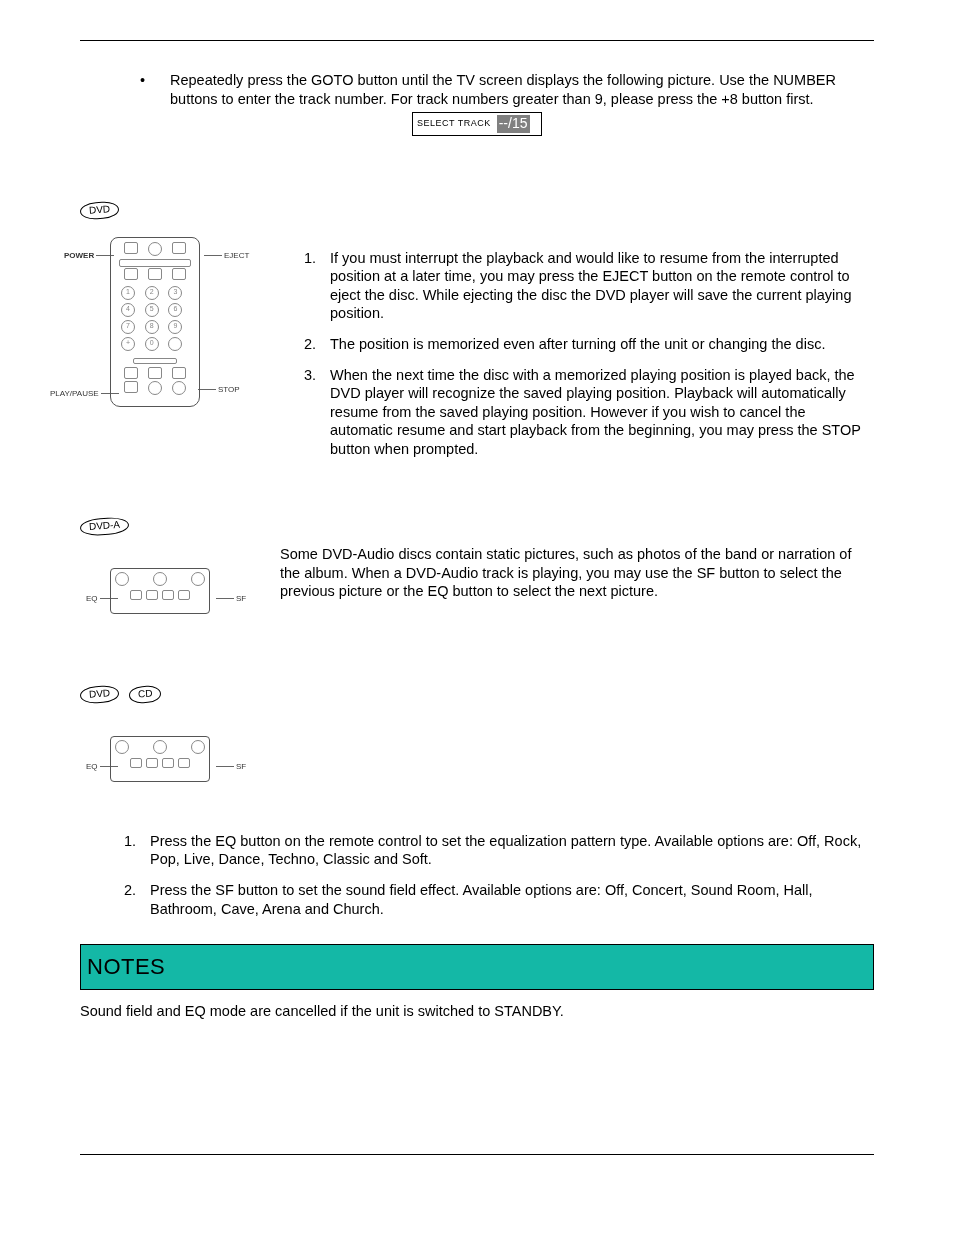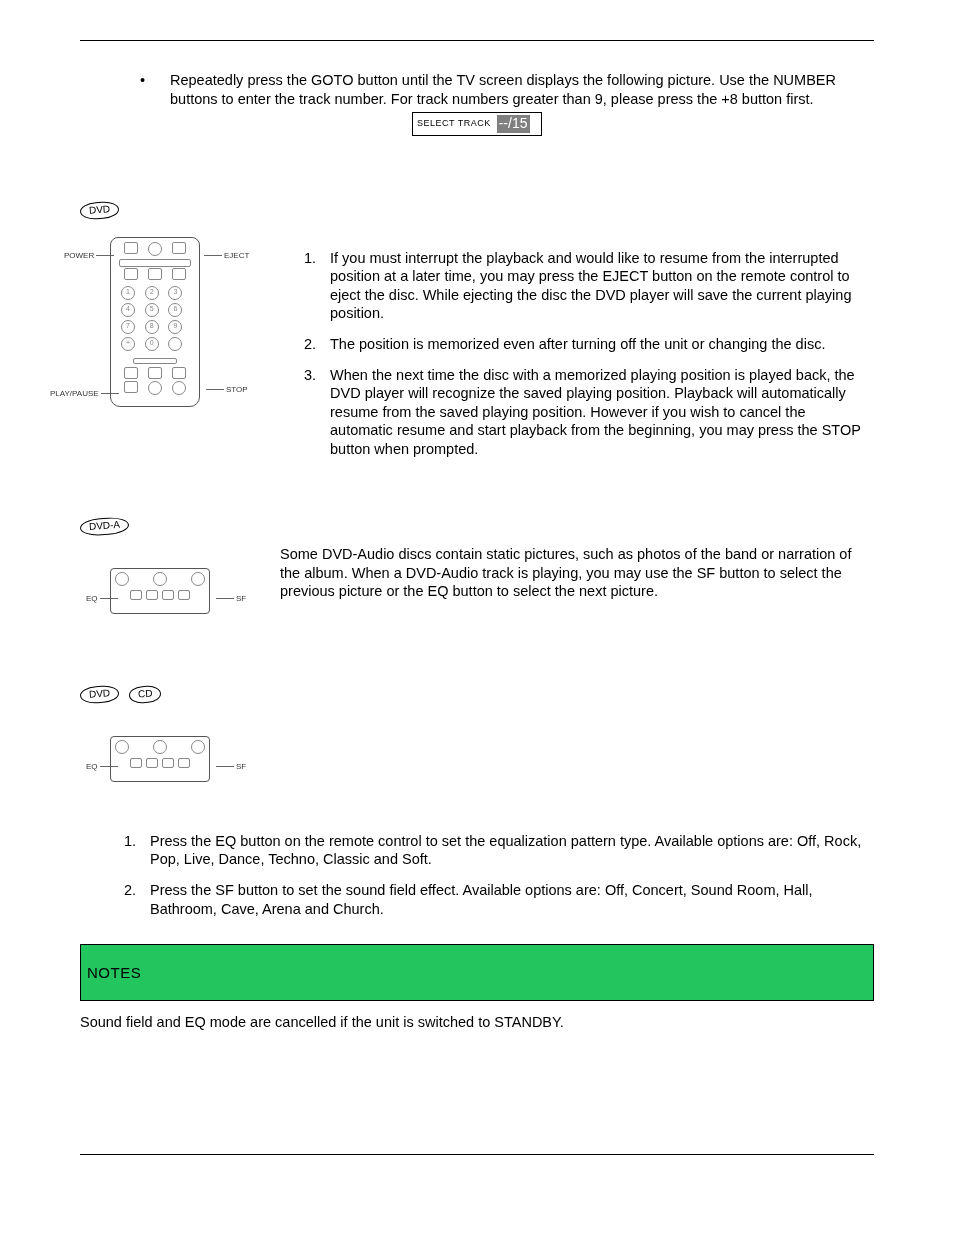--- a/index.html
+++ b/index.html
@@ -94,23 +94,23 @@
   .two-col .right { flex: 1; }
   ol.inst { margin: 0 0 0 40px; padding: 0; }
   ol.inst li { margin-bottom: 2px; padding-left: 10px; margin-top: 12px; }
   ol.inst.wide li { padding-right: 4px; }
 
   .para { margin: 0; }
 
   
   .notes-box {
     border: 1px solid #000;
-    background: #22c55e;
-    padding: 18px 6px;
-    font-size: 15px;
+    background: #14b8a6;
+    padding: 8px 6px;
+    font-size: 22px;
     letter-spacing: .5px;
   }
   .notes-text { margin-top: 12px; }
   
   .sep { height: 58px; }
   .sep-sm { height: 24px; }
 </style>
 </head>
 <body>
 
@@ -126,30 +126,30 @@
     <span class="val">--/15</span>
   </div>
 
   <div class="sep"></div>
 
   <div class="badge-row">
     <div class="badge">DVD</div>
   </div>
   <div class="two-col">
     <div class="remote-wrap">
-      <span class="callout" style="left:-16px; top:14px;">
+      <span class="callout" style="left:-16px; top:14px;font-weight:bold;">
         <span>POWER</span><span class="line-r"></span>
       </span>
       <span class="callout" style="left:124px; top:14px;">
         <span class="line-l"></span><span>EJECT</span>
       </span>
       <span class="callout" style="left:-30px; top:152px;">
         <span>PLAY/PAUSE</span><span class="line-r"></span>
       </span>
-      <span class="callout" style="left:126px; top:148px;">
+      <span class="callout" style="left:118px; top:148px;">
         <span class="line-l"></span><span>STOP</span>
       </span>
       <div class="remote-body">
         <div class="row3">
             <div class="sq"></div>
             <div class="o"></div>
             <div class="sq"></div>
           </div>
         <div class="bar"></div>
         <div class="row3">

